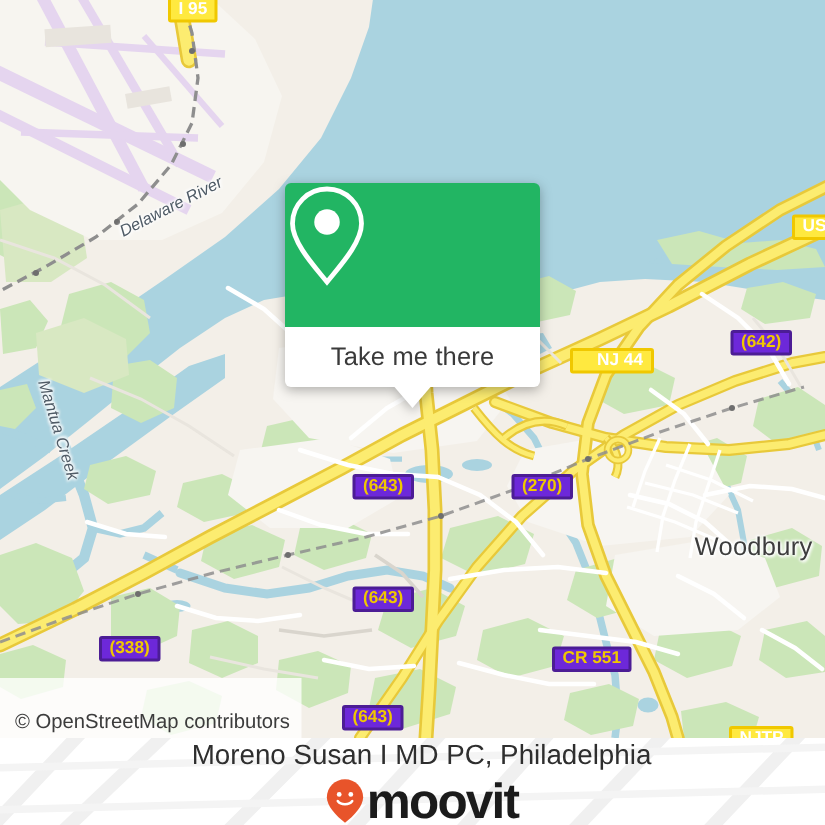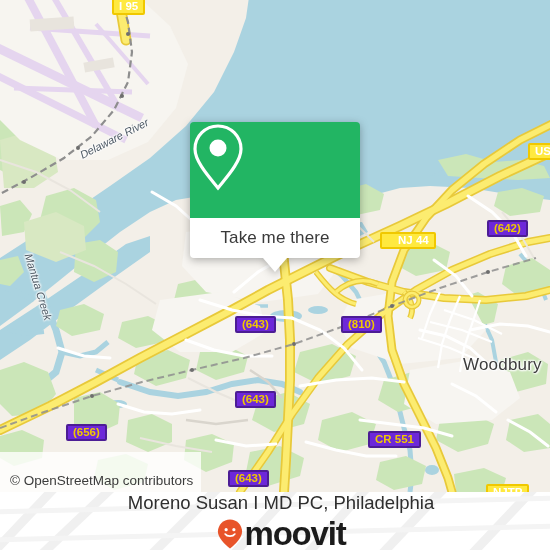--- a/index.html
+++ b/index.html
@@ -283,23 +283,23 @@
 
     <div class="maplabel waterlabel" style="left:78px;top:150px;transform:rotate(-27deg);transform-origin:left top;font-size:11px;">Delaware River</div>
     <div class="maplabel waterlabel" style="left:34px;top:252px;transform:rotate(73deg);transform-origin:left top;font-size:11px;">Mantua Creek</div>
     <div class="maplabel citylabel" style="left:448px;top:355px;margin-left:15px;">Woodbury</div>
 
     <div class="shield shield-solid" style="left:112px;top:-2px;">I 95</div>
     <div class="shield shield-solid" style="left:528px;top:143px;">US</div>
     <div class="shield shield-solid" style="left:380px;top:232px;padding-left:16px;">NJ 44</div>
     <div class="shield shield-hollow" style="left:487px;top:220px;">(642)</div>
     <div class="shield shield-hollow" style="left:235px;top:316px;">(643)</div>
-    <div class="shield shield-hollow" style="left:341px;top:316px;">(810)</div>
+    <div class="shield shield-hollow" style="left:341px;top:316px;">(270)</div>
     <div class="shield shield-hollow" style="left:235px;top:391px;">(643)</div>
-    <div class="shield shield-hollow" style="left:66px;top:424px;">(656)</div>
+    <div class="shield shield-hollow" style="left:66px;top:424px;">(338)</div>
     <div class="shield shield-hollow" style="left:368px;top:431px;">CR 551</div>
     <div class="shield shield-hollow" style="left:228px;top:470px;">(643)</div>
     <div class="shield shield-solid" style="left:486px;top:484px;">NJTP</div>
 
     <div class="osm">
       <span>© OpenStreetMap contributors</span>
     </div>
 
     <div class="callout">
       <div class="callout-head" style="background:#22b563;">

